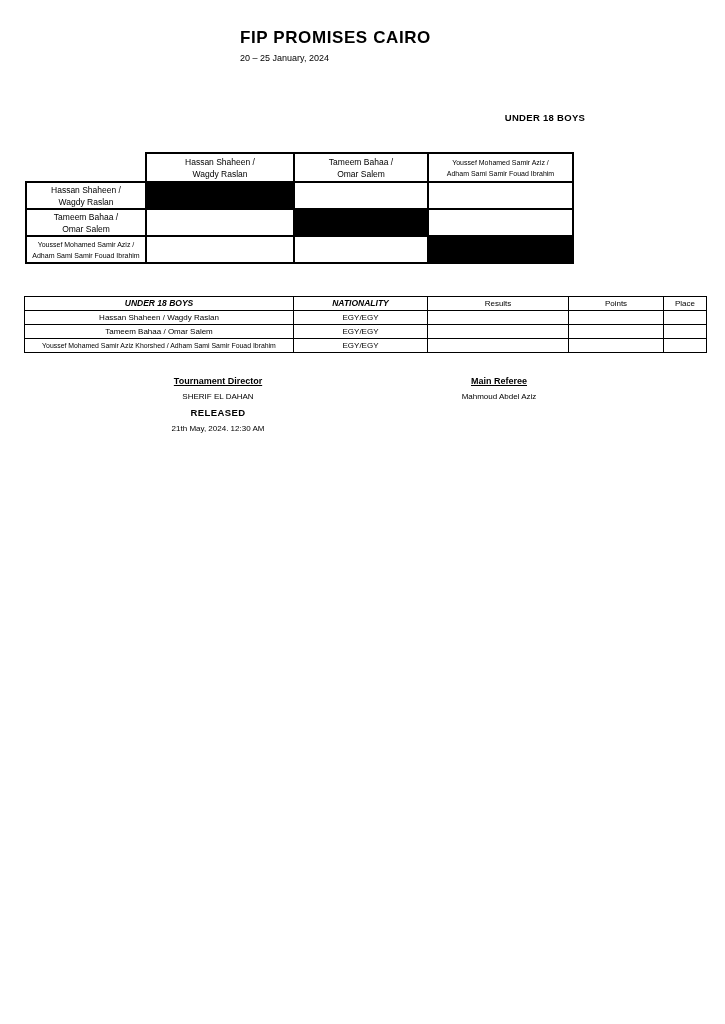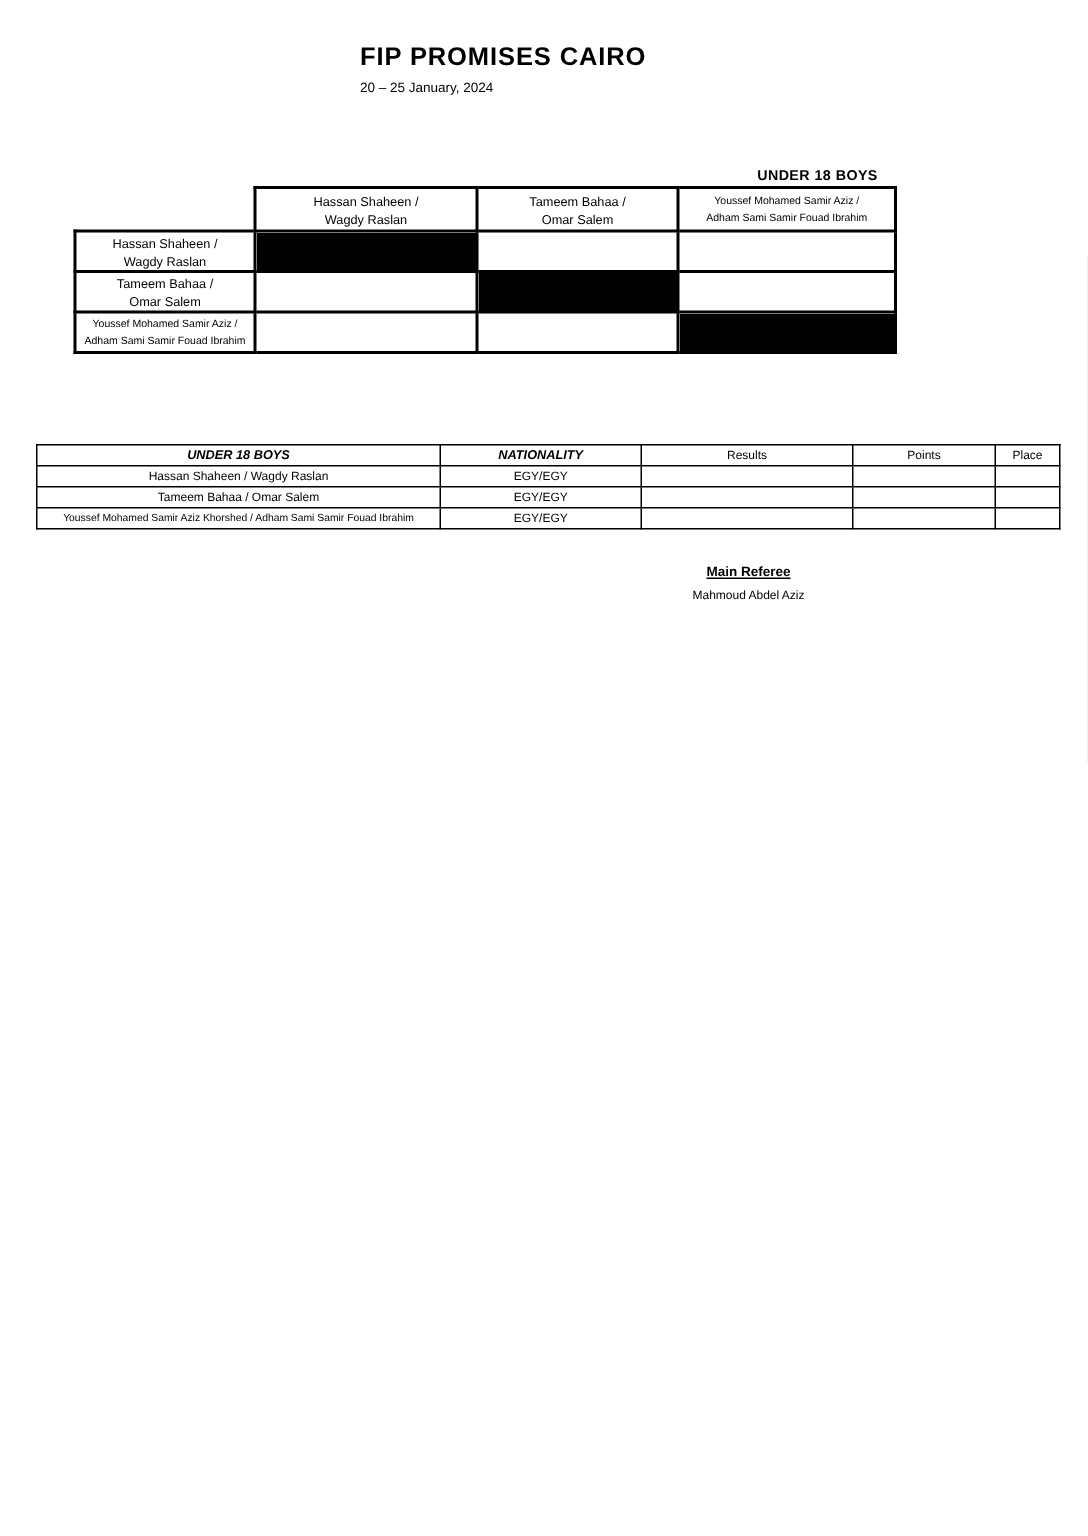--- a/index.html
+++ b/index.html
@@ -14,21 +14,21 @@
     transform:scaleX(0.88);transform-origin:left center;white-space:nowrap;}
   .header-center{position:absolute;left:240px;top:28px;width:260px;text-align:left;}
   .doc-title{font-size:17px;font-weight:bold;letter-spacing:0.6px;white-space:nowrap;}
   .doc-subtitle{font-size:10.5px;margin-top:7px;}
   .doc-dates{font-size:9px;margin-top:5px;}
   .section-title{position:absolute;left:430px;top:112px;width:230px;text-align:center;
     font-size:9.5px;font-weight:bold;letter-spacing:0.3px;}
 
   
   table{border-collapse:collapse;table-layout:fixed;}
-  .matrix{position:absolute;left:25px;top:124px;width:547px;margin-left:24px;}
+  .matrix{position:absolute;left:25px;top:152px;width:547px;}
   .matrix td{border:2px solid #000;text-align:center;vertical-align:middle;
     font-size:8.5px;line-height:12px;padding:0;overflow:hidden;}
   .matrix tr.head td{height:27px;}
   .matrix tr.data td{height:25px;}
   .matrix td.corner{border:none;background:#fff;}
   .matrix td.filled{background:#000;}
   .matrix .small div{font-size:7px;line-height:11px;}
 
   
   .standings{position:absolute;left:24px;top:296px;width:682px;}
@@ -145,19 +145,25 @@
     <tr>
       <td class="small">Youssef Mohamed Samir Aziz Khorshed / Adham Sami Samir Fouad Ibrahim</td>
       <td>EGY/EGY</td>
       <td></td>
       <td></td>
       <td></td>
     </tr>
   </tbody>
     </table>
 
+  <div class="sig director">
+    <div class="label">Tournament Director</div>
+    <div class="name">SHERIF EL DAHAN</div>
+    <div class="released">RELEASED</div>
+    <div class="datetime">21th May, 2024. 12:30 AM</div>
+  </div>
 
   <div class="sig referee">
     <div class="label">Main Referee</div>
     <div class="name">Mahmoud Abdel Aziz</div>
   </div>
 
 </div>
 
 </body></html>

